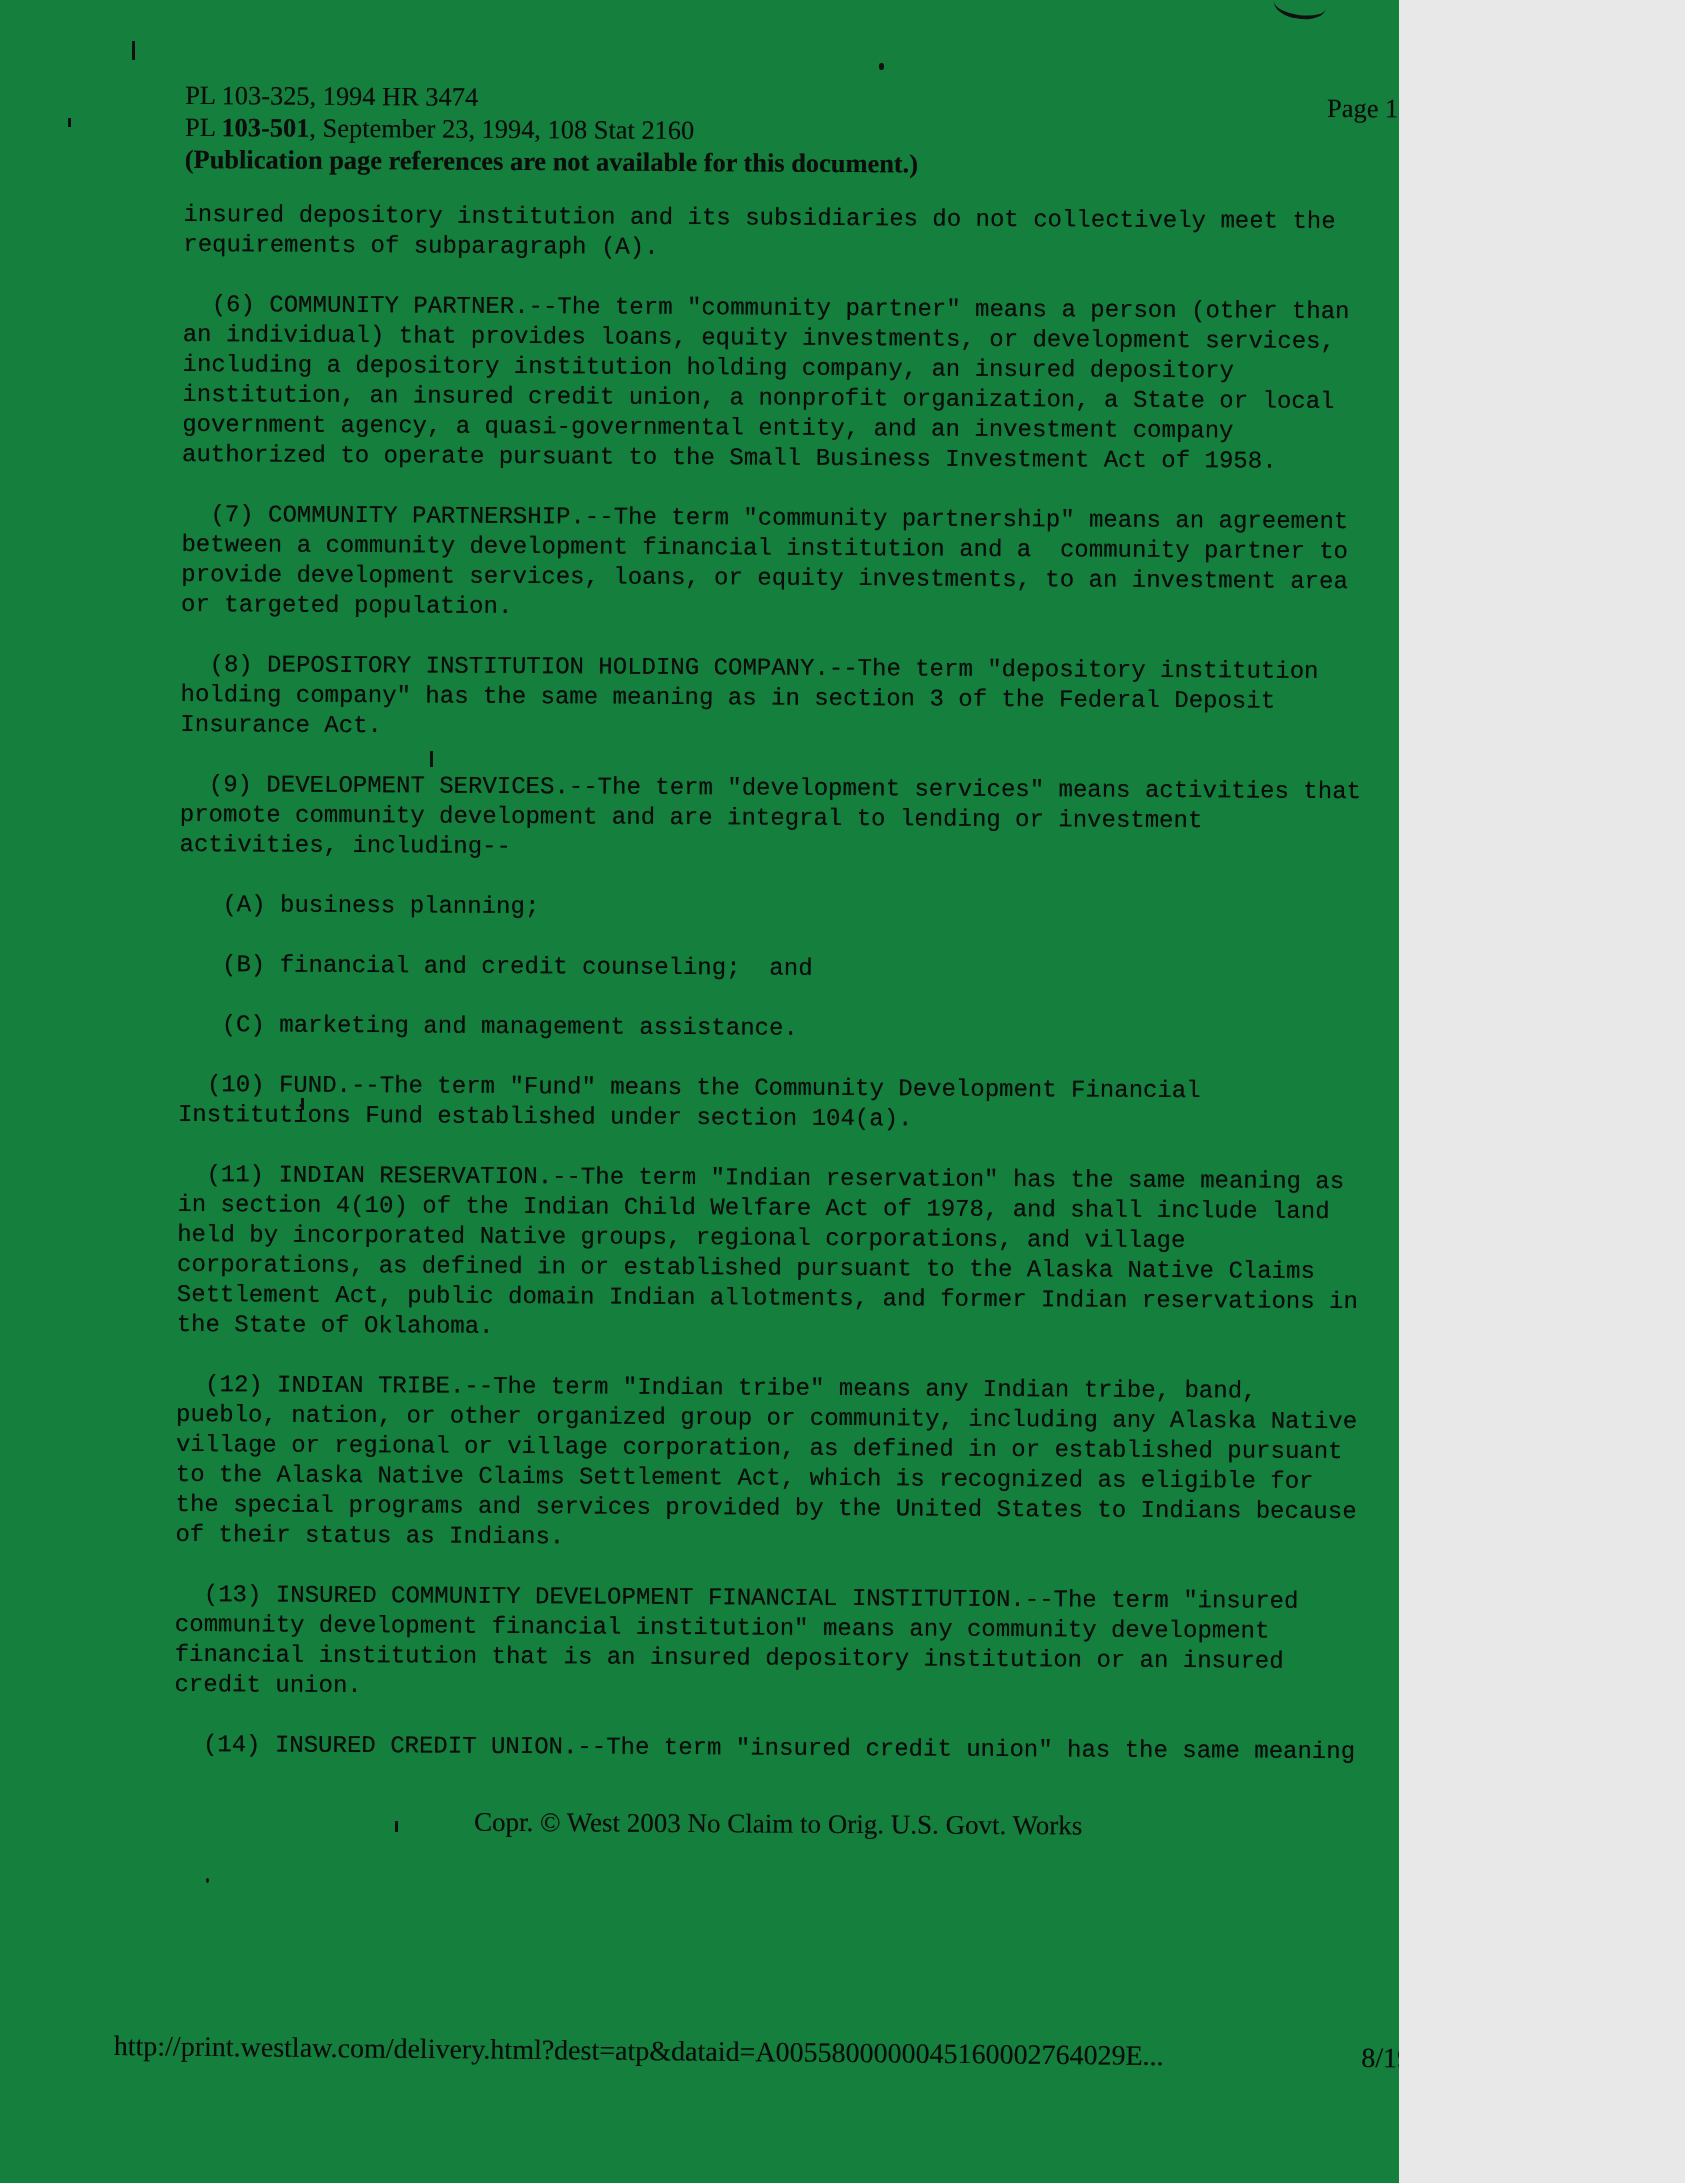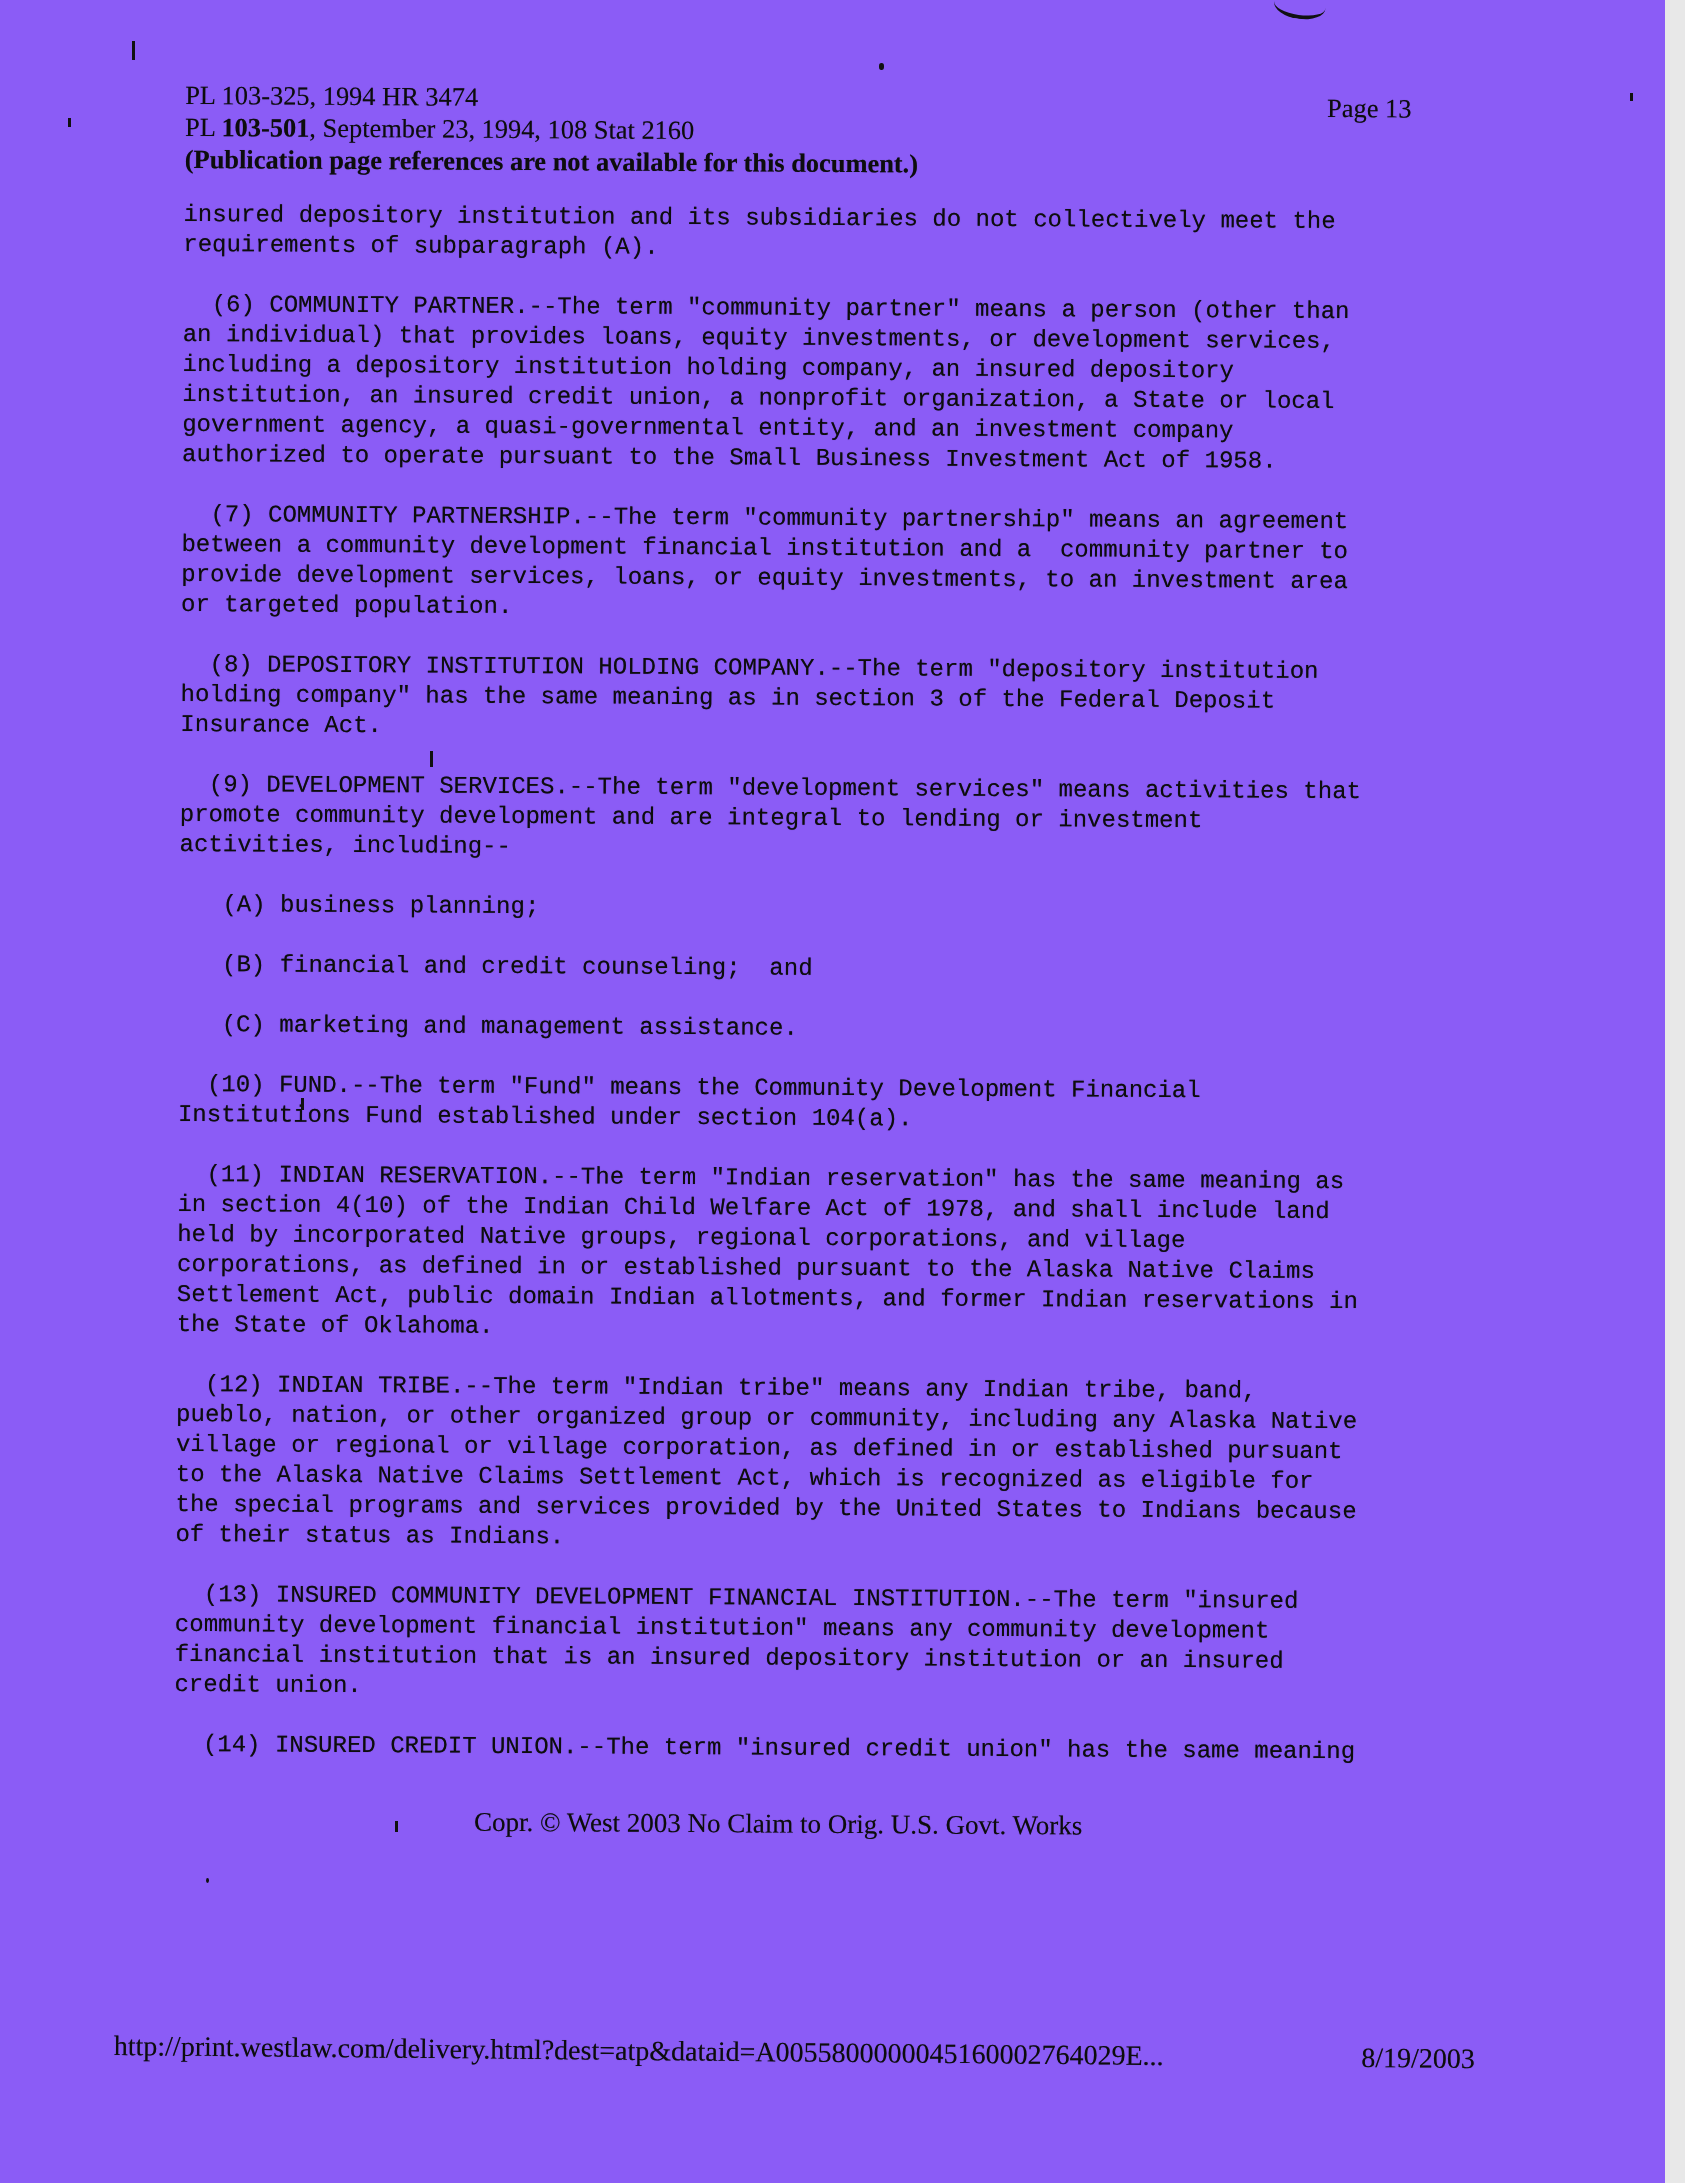--- a/index.html
+++ b/index.html
@@ -2,23 +2,23 @@
 <html style="font-size:10.6px"><head>
 <meta charset="utf-8">
 <style>
   html, body {
     margin: 0;
     padding: 0;
     background: #e8e8e8;
   }
   .page {
     position: relative;
-    width: 1665px;
+    width: 1399px;
     height: 2183px;
-    background: #8b5cf6;
+    background: #15803d;
     overflow: hidden;
     color: #0d0d0d;
   }
   
   .skew {
     position: absolute;
     inset: 0;
     transform: rotate(0.35deg);
     transform-origin: 843px 132px;
   }

